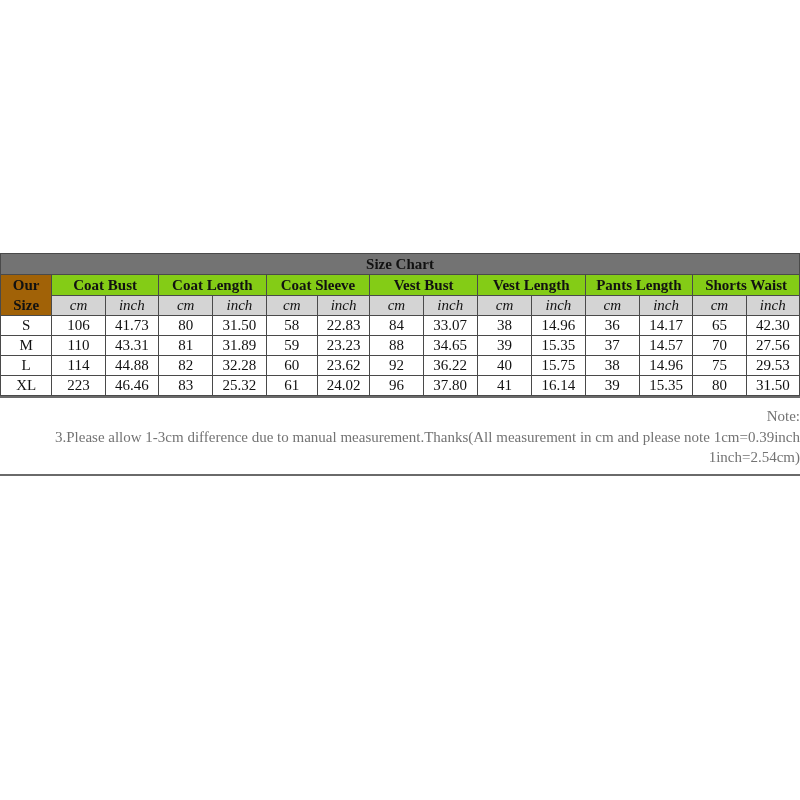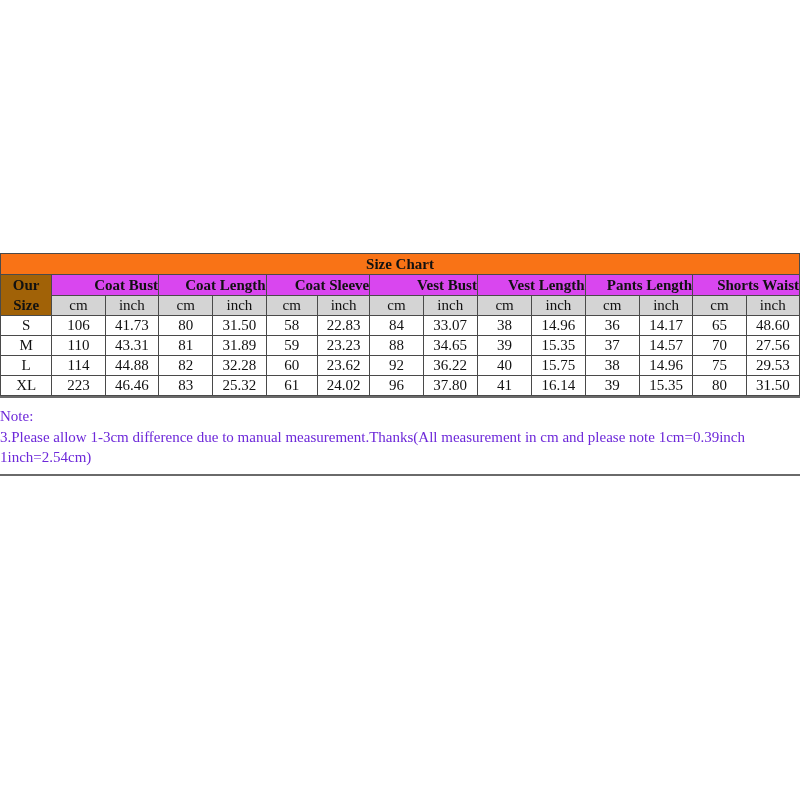--- a/index.html
+++ b/index.html
@@ -1,25 +1,25 @@
 <!DOCTYPE html>
 <html><head>
 <meta charset="utf-8">
 <style>
   html,body{margin:0;padding:0;background:#fff;}
   body{width:800px;height:800px;position:relative;overflow:hidden;font-family:"Liberation Serif",serif;}
   .wrap{position:absolute;left:0;top:253px;width:800px;}
   table{border-collapse:collapse;width:800px;table-layout:fixed;}
   td,th{border:1px solid #4a4a4a;text-align:center;padding:0;color:#111;font-size:15px;}
-  .title{background:#f97316;font-weight:bold;height:20px;font-size:15px;}
-  .grp{background:#d946ef;font-weight:bold;height:20px;text-align:right;}
-  .unit{background:#d4d4d4;font-weight:normal;height:19px;}
+  .title{background:#737373;font-weight:bold;height:20px;font-size:15px;}
+  .grp{background:#84cc16;font-weight:bold;height:20px;}
+  .unit{background:#d4d4d4;font-weight:normal;height:19px;font-style:italic;}
   .oursize{background:#a16207;font-weight:bold;line-height:20px;}
   tbody td{height:19px;background:#fff;}
-  .note{border-top:2px solid #6a6a6a;border-bottom:2px solid #6a6a6a;margin-top:0;padding:8px 0 6px;text-align:left;color:#6d28d9;font-size:15px;line-height:20.5px;}
+  .note{border-top:2px solid #6a6a6a;border-bottom:2px solid #6a6a6a;margin-top:0;padding:8px 0 6px;text-align:right;color:#737373;font-size:15px;line-height:20.5px;}
   .note div{white-space:nowrap;}
 </style>
 </head>
 <body>
 
 <div class="wrap">
   <table>
     <colgroup>
       <col style="width:51px">
       <col style="width:53px">
@@ -80,21 +80,21 @@
           <td>31.50</td>
           <td>58</td>
           <td>22.83</td>
           <td>84</td>
           <td>33.07</td>
           <td>38</td>
           <td>14.96</td>
           <td>36</td>
           <td>14.17</td>
           <td>65</td>
-          <td>48.60</td>
+          <td>42.30</td>
         </tr>
         <tr>
           <td>M</td>
           <td>110</td>
           <td>43.31</td>
           <td>81</td>
           <td>31.89</td>
           <td>59</td>
           <td>23.23</td>
           <td>88</td>

